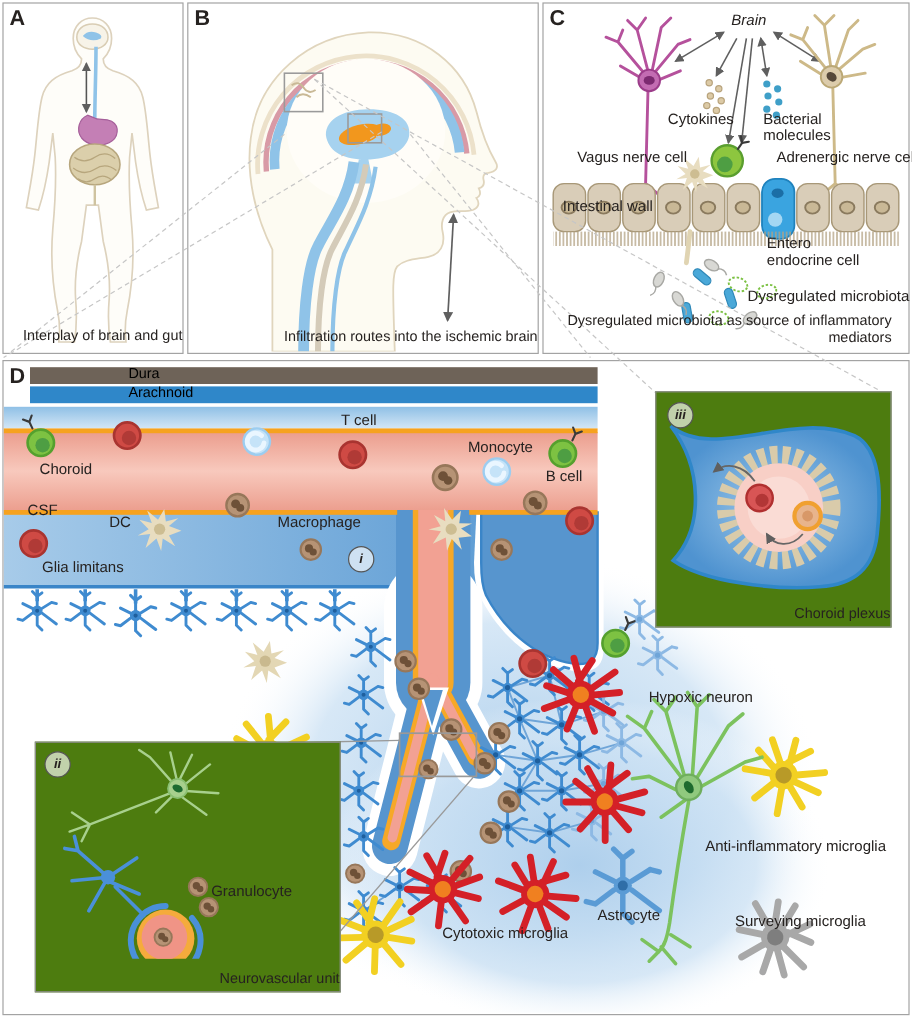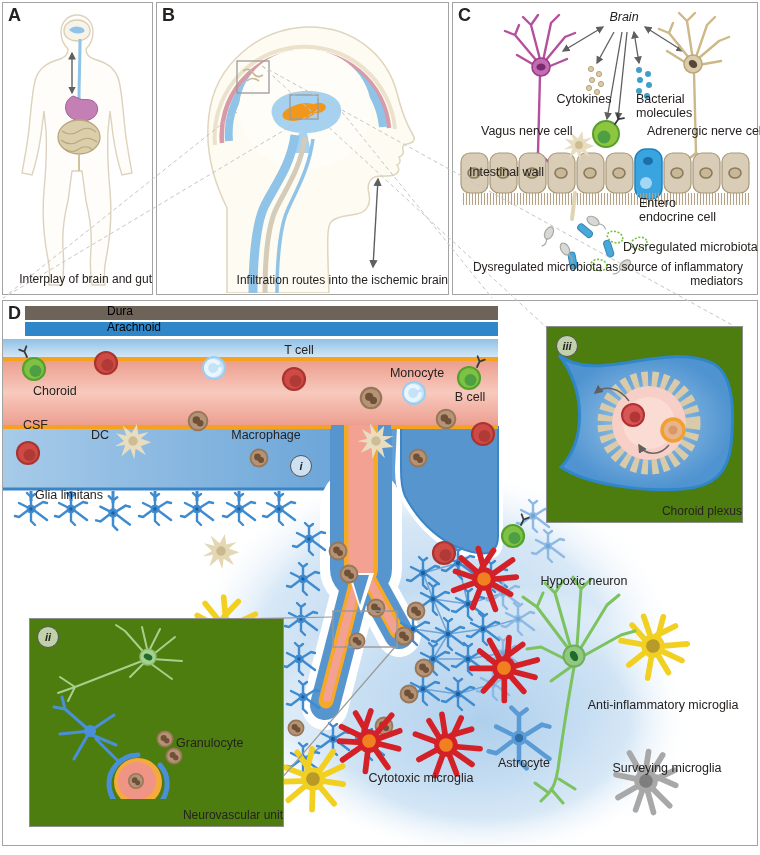--- a/index.html
+++ b/index.html
@@ -406,21 +406,21 @@
     <div class="corner-letter">D</div>
     <div class="lbl white" style="left:104px;top:4px;font-size:12px;">Dura</div>
     <div class="lbl white" style="left:104px;top:20px;font-size:12px;text-align:center;">Arachnoid</div>
     <div class="lbl" style="left:30px;top:84px;">Choroid</div>
     <div class="lbl center" style="left:296px;top:43px;">T cell</div>
     <div class="lbl center" style="left:414px;top:66px;">Monocyte</div>
     <div class="lbl center" style="left:467px;top:90px;">B cell</div>
     <div class="lbl" style="left:20px;top:118px;">CSF</div>
     <div class="lbl" style="left:88px;top:128px;">DC</div>
     <div class="lbl center" style="left:263px;top:128px;">Macrophage</div>
-    <div class="lbl" style="left:32px;top:166px;margin-top:22px;">Glia limitans</div>
+    <div class="lbl" style="left:32px;top:166px;">Glia limitans</div>
     <div class="lbl" style="left:173px;top:436px;">Granulocyte</div>
     <div class="lbl center" style="left:581px;top:274px;">Hypoxic neuron</div>
     <div class="lbl center" style="left:660px;top:398px;">Anti-inflammatory microglia</div>
     <div class="lbl center" style="left:418px;top:471px;">Cytotoxic microglia</div>
     <div class="lbl center" style="left:521px;top:456px;">Astrocyte</div>
     <div class="lbl center" style="left:664px;top:461px;">Surveying microglia</div>
     <div class="marker" style="left:287px;top:154px;">i</div>
 
     <div class="inset" id="insetII" style="left:26px;top:317px;width:255px;height:209px;">
       <svg width="210" height="180" viewBox="0 0 210 180">

